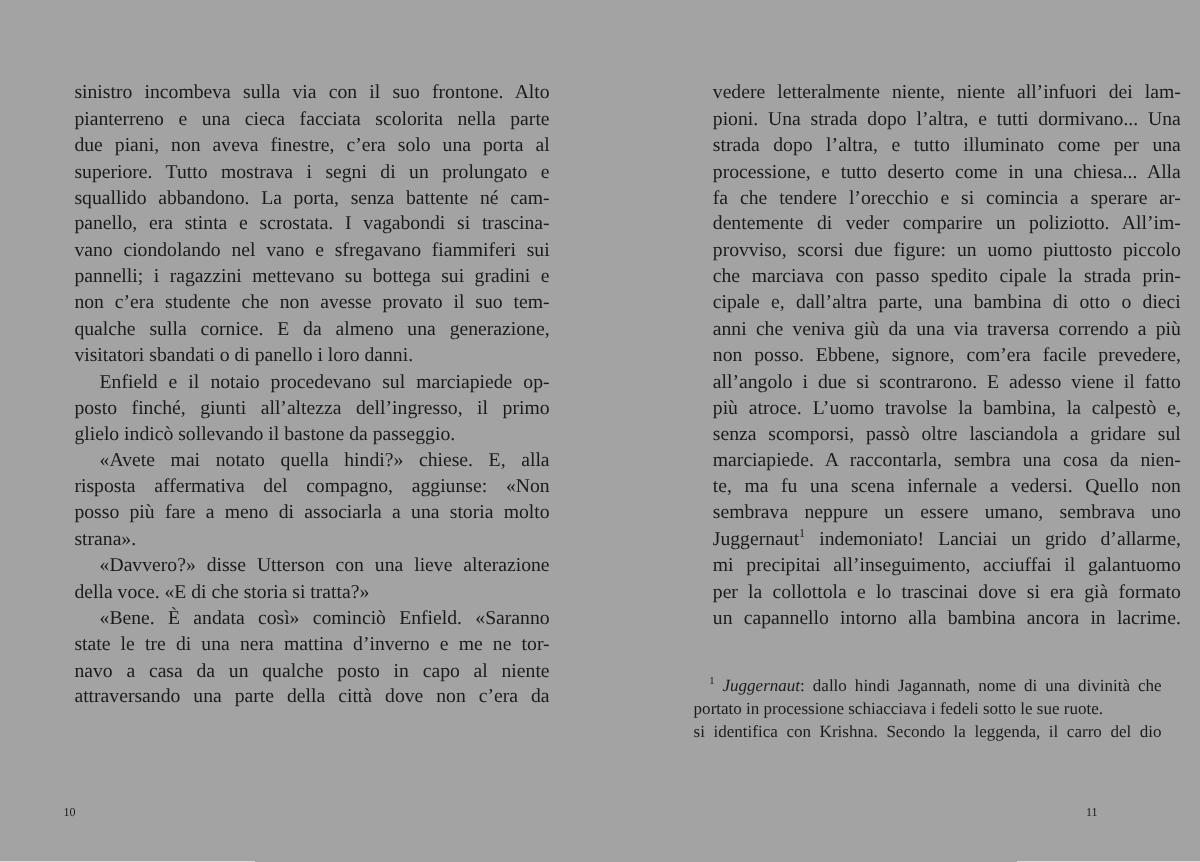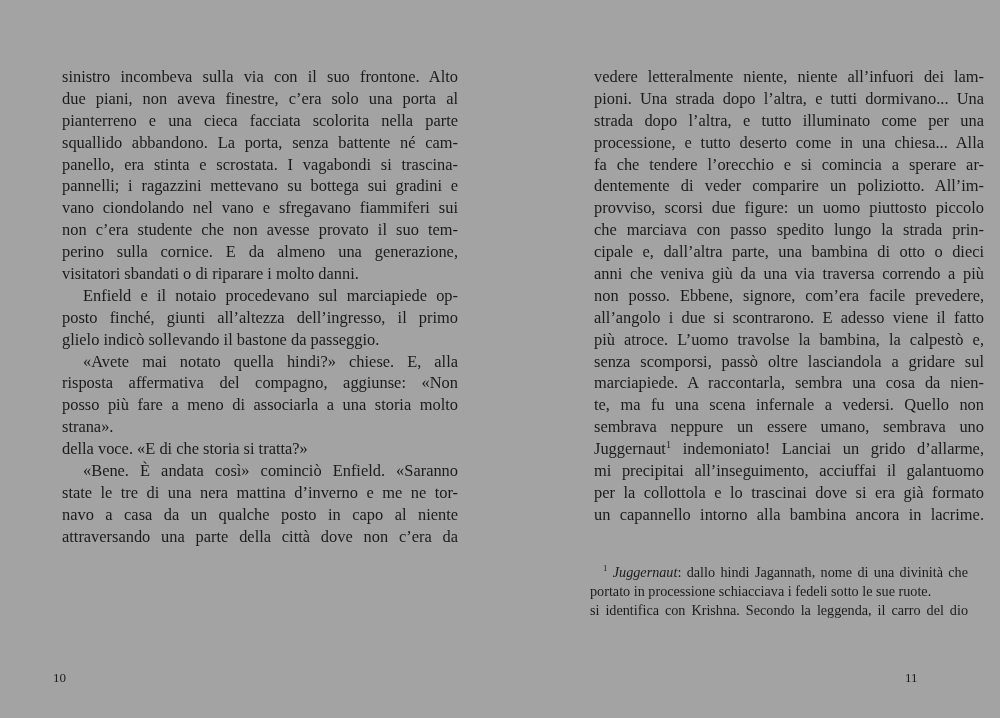--- a/index.html
+++ b/index.html
@@ -23,81 +23,83 @@
   }
   .col-left  { left: 62px;  top: 66px; width: 396px; }
   .col-right { left: 594px; top: 66px; width: 390px; }
   .footnote  { left: 578px; top: 563px; width: 390px;
                font-size: 14.2px; line-height: 19px; }
   .line {
     text-align: justify;
     text-align-last: justify;
     height: 21.9px;
   }
-  .footnote .line { height: 19px; margin-left: 12px; }
+  .footnote .line { height: 19px; }
   .line.end { text-align-last: left; }
   .line.indent { text-indent: 21px; }
   .footnote .line.indent { text-indent: 13px; }
   .sup {
     vertical-align: super;
     font-size: 0.62em;
     line-height: 0;
   }
   .it { font-style: italic; }
   .folio {
     position: absolute;
-    font-size: 13px;
+    font-size: 10px;
     line-height: 18px;
   }
   .folio-left  { left: 53px;  top: 669px; }
   .folio-right { left: 905px; top: 669px; width: 35px; text-align: left; }
 </style>
 </head>
 <body>
 
 <div class="spread">
 
   <div class="page">
     <div class="textcol col-left">
         <div class="line">sinistro incombeva sulla via con il suo frontone. Alto</div>
+        <div class="line">pianterreno e una cieca facciata scolorita nella parte</div>
         <div class="line">due piani, non aveva finestre, c’era solo una porta al</div>
-        <div class="line">pianterreno e una cieca facciata scolorita nella parte</div>
+        <div class="line">superiore. Tutto mostrava i segni di un prolungato e</div>
         <div class="line">squallido abbandono. La porta, senza battente né cam-</div>
         <div class="line">panello, era stinta e scrostata. I vagabondi si trascina-</div>
+        <div class="line">vano ciondolando nel vano e sfregavano fiammiferi sui</div>
         <div class="line">pannelli; i ragazzini mettevano su bottega sui gradini e</div>
-        <div class="line">vano ciondolando nel vano e sfregavano fiammiferi sui</div>
         <div class="line">non c’era studente che non avesse provato il suo tem-</div>
-        <div class="line">perino sulla cornice. E da almeno una generazione,</div>
-        <div class="line end">visitatori sbandati o di riparare i molto danni.</div>
+        <div class="line">qualche sulla cornice. E da almeno una generazione,</div>
+        <div class="line end">visitatori sbandati o di panello i loro danni.</div>
         <div class="line indent">Enfield e il notaio procedevano sul marciapiede op-</div>
         <div class="line">posto finché, giunti all’altezza dell’ingresso, il primo</div>
         <div class="line end">glielo indicò sollevando il bastone da passeggio.</div>
         <div class="line indent">«Avete mai notato quella hindi?» chiese. E, alla</div>
         <div class="line">risposta affermativa del compagno, aggiunse: «Non</div>
         <div class="line">posso più fare a meno di associarla a una storia molto</div>
         <div class="line end">strana».</div>
+        <div class="line indent">«Davvero?» disse Utterson con una lieve alterazione</div>
         <div class="line end">della voce. «E di che storia si tratta?»</div>
         <div class="line indent">«Bene. È andata così» cominciò Enfield. «Saranno</div>
         <div class="line">state le tre di una nera mattina d’inverno e me ne tor-</div>
         <div class="line">navo a casa da un qualche posto in capo al niente</div>
         <div class="line">attraversando una parte della città dove non c’era da</div>
       </div>
     <div class="folio folio-left">10</div>
   </div>
 
   <div class="page">
     <div class="textcol col-right">
         <div class="line">vedere letteralmente niente, niente all’infuori dei lam-</div>
         <div class="line">pioni. Una strada dopo l’altra, e tutti dormivano... Una</div>
         <div class="line">strada dopo l’altra, e tutto illuminato come per una</div>
         <div class="line">processione, e tutto deserto come in una chiesa... Alla</div>
         <div class="line">fa che tendere l’orecchio e si comincia a sperare ar-</div>
         <div class="line">dentemente di veder comparire un poliziotto. All’im-</div>
         <div class="line">provviso, scorsi due figure: un uomo piuttosto piccolo</div>
-        <div class="line">che marciava con passo spedito lungo la strada prin-</div>
+        <div class="line">che marciava con passo spedito cipale la strada prin-</div>
         <div class="line">cipale e, dall’altra parte, una bambina di otto o dieci</div>
         <div class="line">anni che veniva giù da una via traversa correndo a più</div>
         <div class="line">non posso. Ebbene, signore, com’era facile prevedere,</div>
         <div class="line">all’angolo i due si scontrarono. E adesso viene il fatto</div>
         <div class="line">più atroce. L’uomo travolse la bambina, la calpestò e,</div>
         <div class="line">senza scomporsi, passò oltre lasciandola a gridare sul</div>
         <div class="line">marciapiede. A raccontarla, sembra una cosa da nien-</div>
         <div class="line">te, ma fu una scena infernale a vedersi. Quello non</div>
         <div class="line">sembrava neppure un essere umano, sembrava uno</div>
         <div class="line"><span>Juggernaut</span><span class="sup">1</span><span> indemoniato! Lanciai un grido d’allarme,</span></div>

